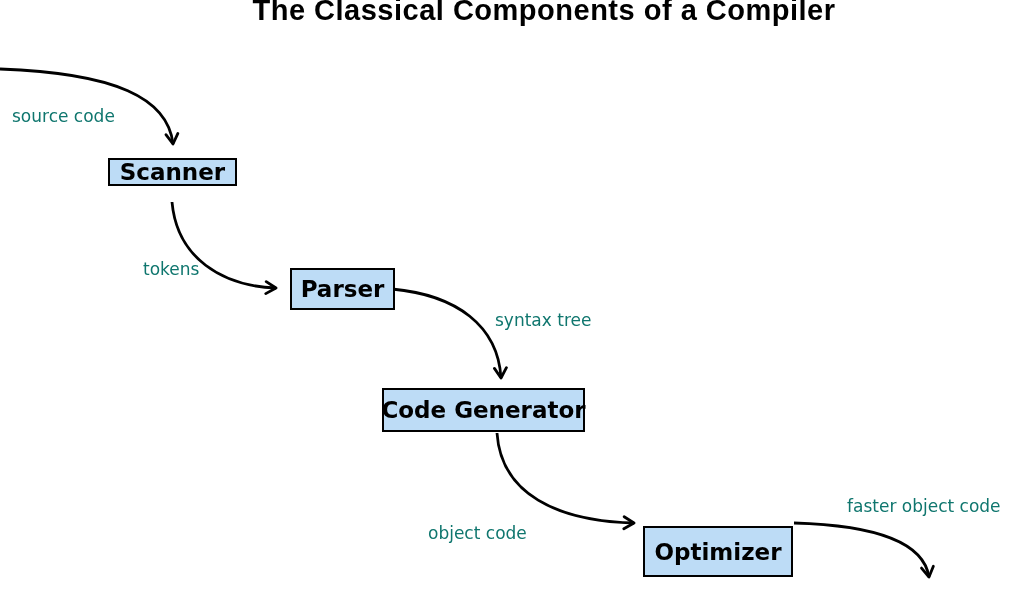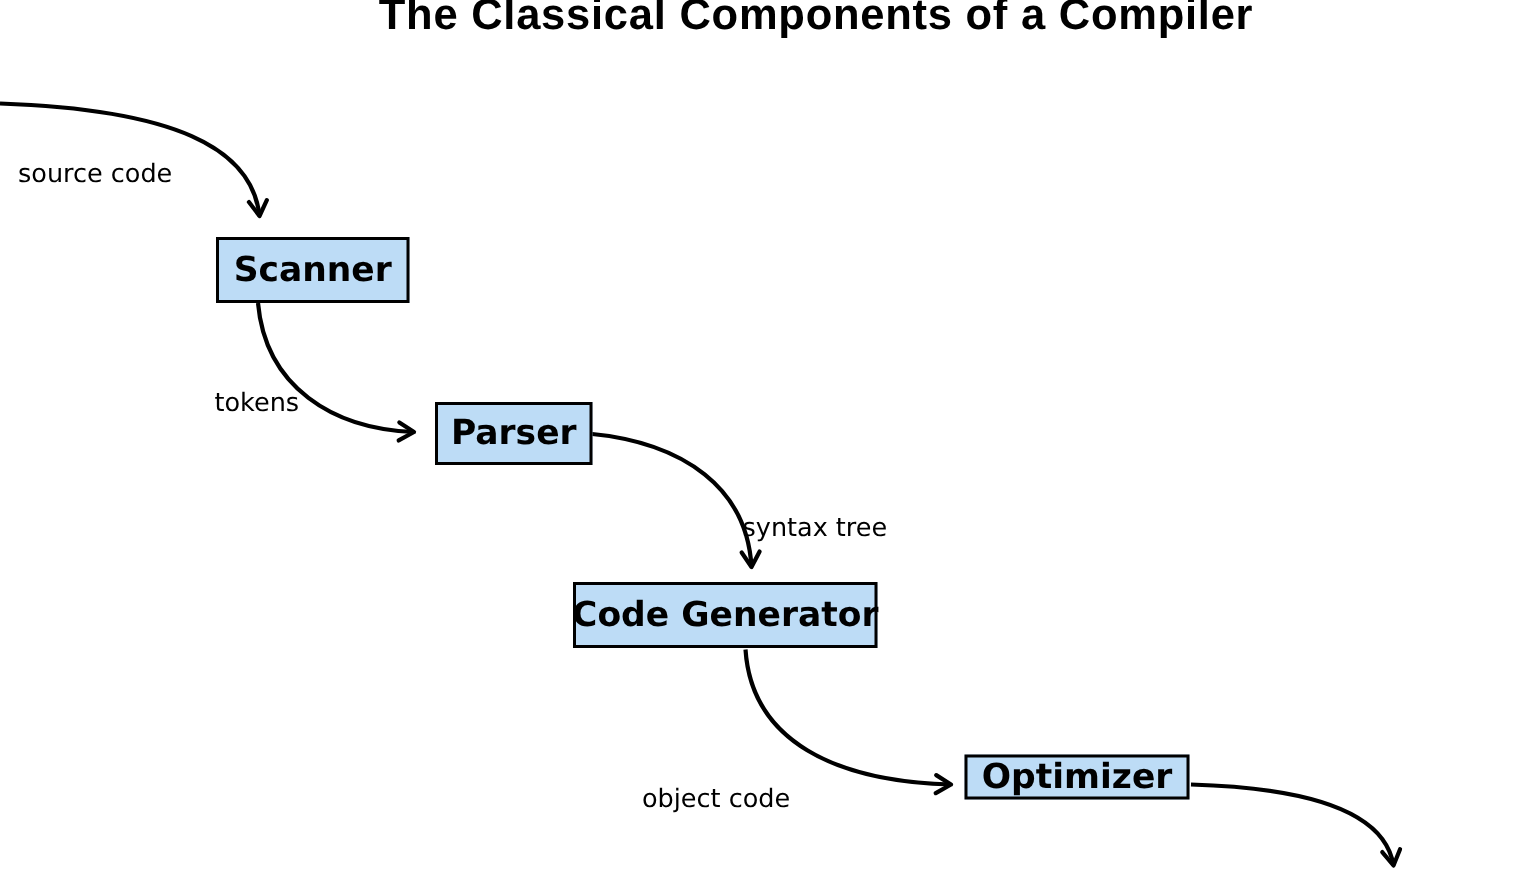--- a/index.html
+++ b/index.html
@@ -48,33 +48,33 @@
     align-items: center;
     justify-content: center;
     background: #bddcf6;
     border: 2.5px solid #000000;
     box-sizing: border-box;
     font-weight: bold;
     font-size: 23px;
     color: #000000;
     white-space: nowrap;
   }
-  .node-scanner        { left: 108px; top: 158px; width: 129px; height: 44px; margin-left: 36px; }
+  .node-scanner        { left: 108px; top: 158px; width: 129px; height: 28px; }
   .node-parser         { left: 290px; top: 268px; width: 105px; height: 42px; }
   .node-code-generator { left: 382px; top: 388px; width: 203px; height: 44px; }
-  .node-optimizer      { left: 643px; top: 503px; width: 150px; height: 30px; }
+  .node-optimizer      { left: 643px; top: 526px; width: 150px; height: 51px; }
   .edge-label {
     position: absolute;
     font-size: 17px;
-    color: #000000;
+    color: #0f766e;
     white-space: nowrap;
   }
   .label-source-code        { left: 12px;  top: 106px; }
   .label-tokens             { left: 143px; top: 259px; }
-  .label-syntax-tree        { left: 495px; top: 310px; margin-top: 32px; }
+  .label-syntax-tree        { left: 495px; top: 310px; }
   .label-object-code        { left: 428px; top: 523px; }
   .label-faster-object-code { left: 847px; top: 496px; }
 </style>
 </head>
 <body>
 
 <div class="canvas">
 
   <div class="title">The Classical Components of a Compiler</div>
 
@@ -105,14 +105,15 @@
   <div class="node node-optimizer">Optimizer</div>
 
   <div class="edge-label label-source-code">source code</div>
 
   <div class="edge-label label-tokens">tokens</div>
 
   <div class="edge-label label-syntax-tree">syntax tree</div>
 
   <div class="edge-label label-object-code">object code</div>
 
+  <div class="edge-label label-faster-object-code">faster object code</div>
 
 </div>
 
 </body></html>

